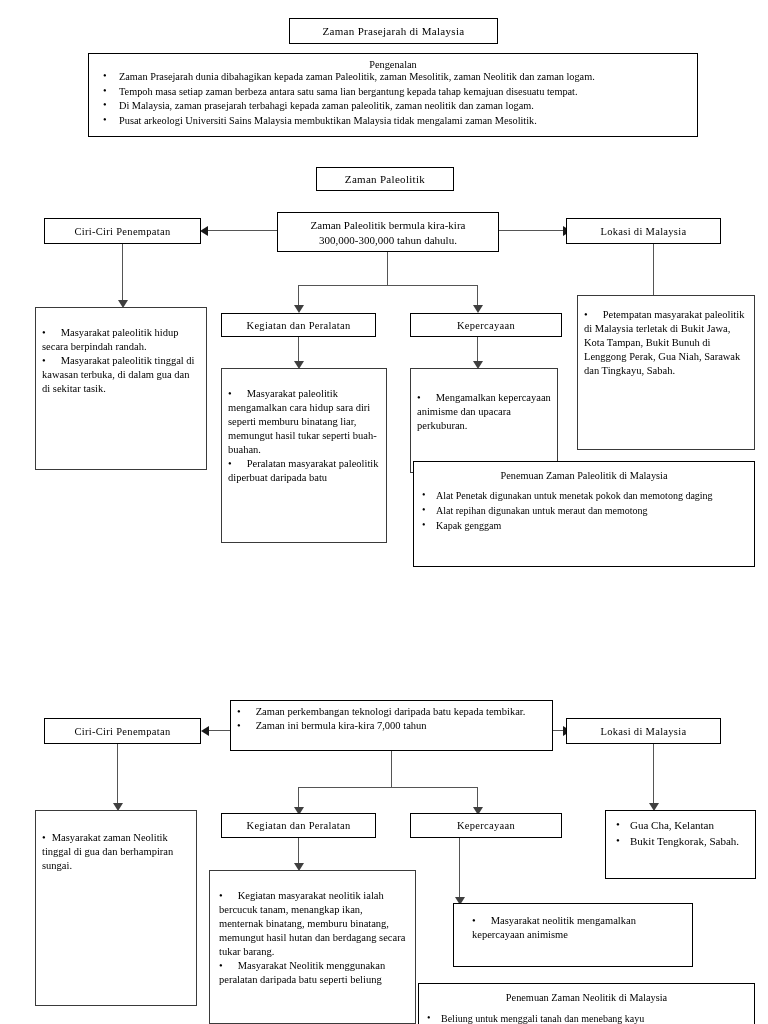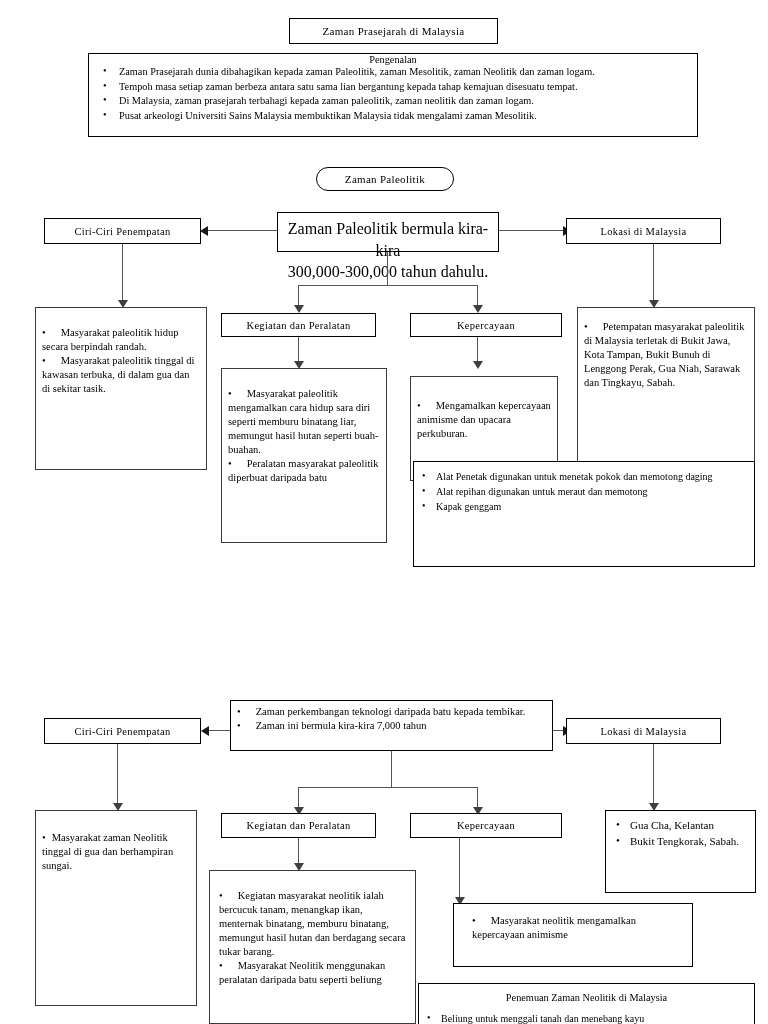--- a/index.html
+++ b/index.html
@@ -75,35 +75,35 @@
 </head>
 <body>
 
 <div id="page">
 
   <div class="box hdr title-lg" style="left:289px; top:18px; width:209px; height:26px;">
     <span>Zaman Prasejarah di Malaysia</span>
   </div>
 
   <div class="box" style="left:88px; top:53px; width:610px; height:84px;">
-    <div class="center-txt" style="font-size:10.3px; ">Pengenalan</div>
+    <div class="center-txt" style="font-size:10.3px; margin-top:5px;">Pengenalan</div>
     <ul class="pengenalan-list">
       <li>Zaman Prasejarah dunia dibahagikan kepada zaman Paleolitik, zaman Mesolitik, zaman Neolitik dan zaman logam.</li>
       <li>Tempoh masa setiap zaman berbeza antara satu sama lian bergantung kepada tahap kemajuan disesuatu tempat.</li>
       <li>Di Malaysia, zaman prasejarah terbahagi kepada zaman paleolitik, zaman neolitik dan zaman logam.</li>
       <li>Pusat arkeologi Universiti Sains Malaysia membuktikan Malaysia tidak mengalami zaman Mesolitik.</li>
     </ul>
   </div>
 
-  <div class="box hdr title-lg" style="left:316px; top:167px; width:138px; height:24px;border-radius:12px;">
+  <div class="box hdr title-lg" style="left:316px; top:167px; width:138px; height:24px;">
     <span>Zaman Paleolitik</span>
   </div>
 
   <div class="box" style="left:277px; top:212px; width:222px; height:40px;">
-    <div class="center-txt" style="font-size:16px; line-height:1.35; padding-top:5px;">
+    <div class="center-txt" style="font-size:11px; line-height:1.35; padding-top:5px;">
       <div>Zaman Paleolitik bermula kira-kira</div>
       <div>300,000-300,000 tahun dahulu.</div>
     </div>
   </div>
 
   <div class="hline" style="left:208px; top:230px; width:69px;"></div>
   <div class="arw arw-l" style="left:200px; top:226px;"></div>
 
   <div class="hline" style="left:499px; top:230px; width:64px;"></div>
   <div class="arw arw-r" style="left:563px; top:226px;"></div>
@@ -129,50 +129,51 @@
   </div>
 
   <div class="box hdr" style="left:221px; top:313px; width:155px; height:24px;">
     <span>Kegiatan dan Peralatan</span>
   </div>
   <div class="vline" style="left:298px; top:337px; height:26px;"></div>
   <div class="arw arw-d" style="left:294px; top:361px;"></div>
 
   <div class="box thick" style="left:221px; top:368px; width:166px; height:175px; overflow:hidden;">
     <div class="flow" style="padding-top:18px;">
-      <p><span class="b">•</span><span class="bsp">Masyarakat paleolitik mengamalkan cara hidup sara diri seperti memburu binatang liar, memungut hasil hutan seperti buah-buahan.</span></p>
+      <p><span class="b">•</span><span class="bsp">Masyarakat paleolitik mengamalkan cara hidup sara diri seperti memburu binatang liar, memungut hasil tukar seperti buah-buahan.</span></p>
       <p><span class="b">•</span><span class="bsp">Peralatan masyarakat paleolitik diperbuat daripada batu</span></p>
     </div>
   </div>
 
   <div class="box hdr" style="left:410px; top:313px; width:152px; height:24px;">
     <span>Kepercayaan</span>
   </div>
   <div class="vline" style="left:477px; top:337px; height:26px;"></div>
   <div class="arw arw-d" style="left:473px; top:361px;"></div>
 
-  <div class="box thick" style="left:410px; top:376px; width:148px; height:105px;">
+  <div class="box thick" style="left:410px; top:368px; width:148px; height:105px;">
     <div class="flow" style="padding-top:22px;">
       <p><span class="b">•</span><span class="bsp">Mengamalkan kepercayaan animisme dan upacara perkuburan.</span></p>
     </div>
   </div>
 
   <div class="box hdr" style="left:566px; top:218px; width:155px; height:26px;">
     <span>Lokasi di Malaysia</span>
   </div>
   <div class="vline" style="left:653px; top:244px; height:57px;"></div>
   <div class="arw arw-d" style="left:649px; top:300px;"></div>
 
-  <div class="box thick" style="left:577px; top:307px; width:178px; height:155px;">
+  <div class="box thick" style="left:577px; top:295px; width:178px; height:155px;">
     <div class="flow" style="padding-top:12px;">
       <p><span class="b">•</span><span class="bsp">Petempatan masyarakat paleolitik di Malaysia terletak di Bukit Jawa, Kota Tampan, Bukit Bunuh di Lenggong Perak, Gua Niah, Sarawak dan Tingkayu, Sabah.</span></p>
     </div>
   </div>
 
   <div class="box" style="left:413px; top:461px; width:342px; height:106px;">
+    <div class="center-txt" style="font-size:10.3px; margin-top:8px;">Penemuan Zaman Paleolitik di Malaysia</div>
     <ul class="pen-list" style="margin-top:8px;">
       <li>Alat Penetak digunakan untuk menetak pokok dan memotong daging</li>
       <li>Alat repihan digunakan untuk meraut dan memotong</li>
       <li>Kapak genggam</li>
     </ul>
   </div>
 
 
   <div class="box" style="left:230px; top:700px; width:323px; height:51px;">
     <div class="flow" style="padding-top:4px;">
@@ -229,21 +230,21 @@
       <p><span class="b">•</span><span class="bsp">Masyarakat neolitik mengamalkan kepercayaan animisme</span></p>
     </div>
   </div>
 
   <div class="box hdr" style="left:566px; top:718px; width:155px; height:26px;">
     <span>Lokasi di Malaysia</span>
   </div>
   <div class="vline" style="left:653px; top:744px; height:60px;"></div>
   <div class="arw arw-d" style="left:649px; top:803px;"></div>
 
-  <div class="box" style="left:605px; top:810px; width:151px; height:83px;">
+  <div class="box" style="left:605px; top:810px; width:151px; height:69px;">
     <ul class="simple-list" style="margin-top:7px; padding-left:6px;">
       <li>Gua Cha, Kelantan</li>
       <li>Bukit Tengkorak, Sabah.</li>
     </ul>
   </div>
 
   <div class="box" style="left:418px; top:983px; width:337px; height:70px; overflow:hidden;">
     <div class="center-txt" style="font-size:10.3px; margin-top:8px;">Penemuan Zaman Neolitik di Malaysia</div>
     <ul class="pen-list" style="margin-top:9px;">
       <li>Beliung untuk menggali tanah dan menebang kayu</li>

